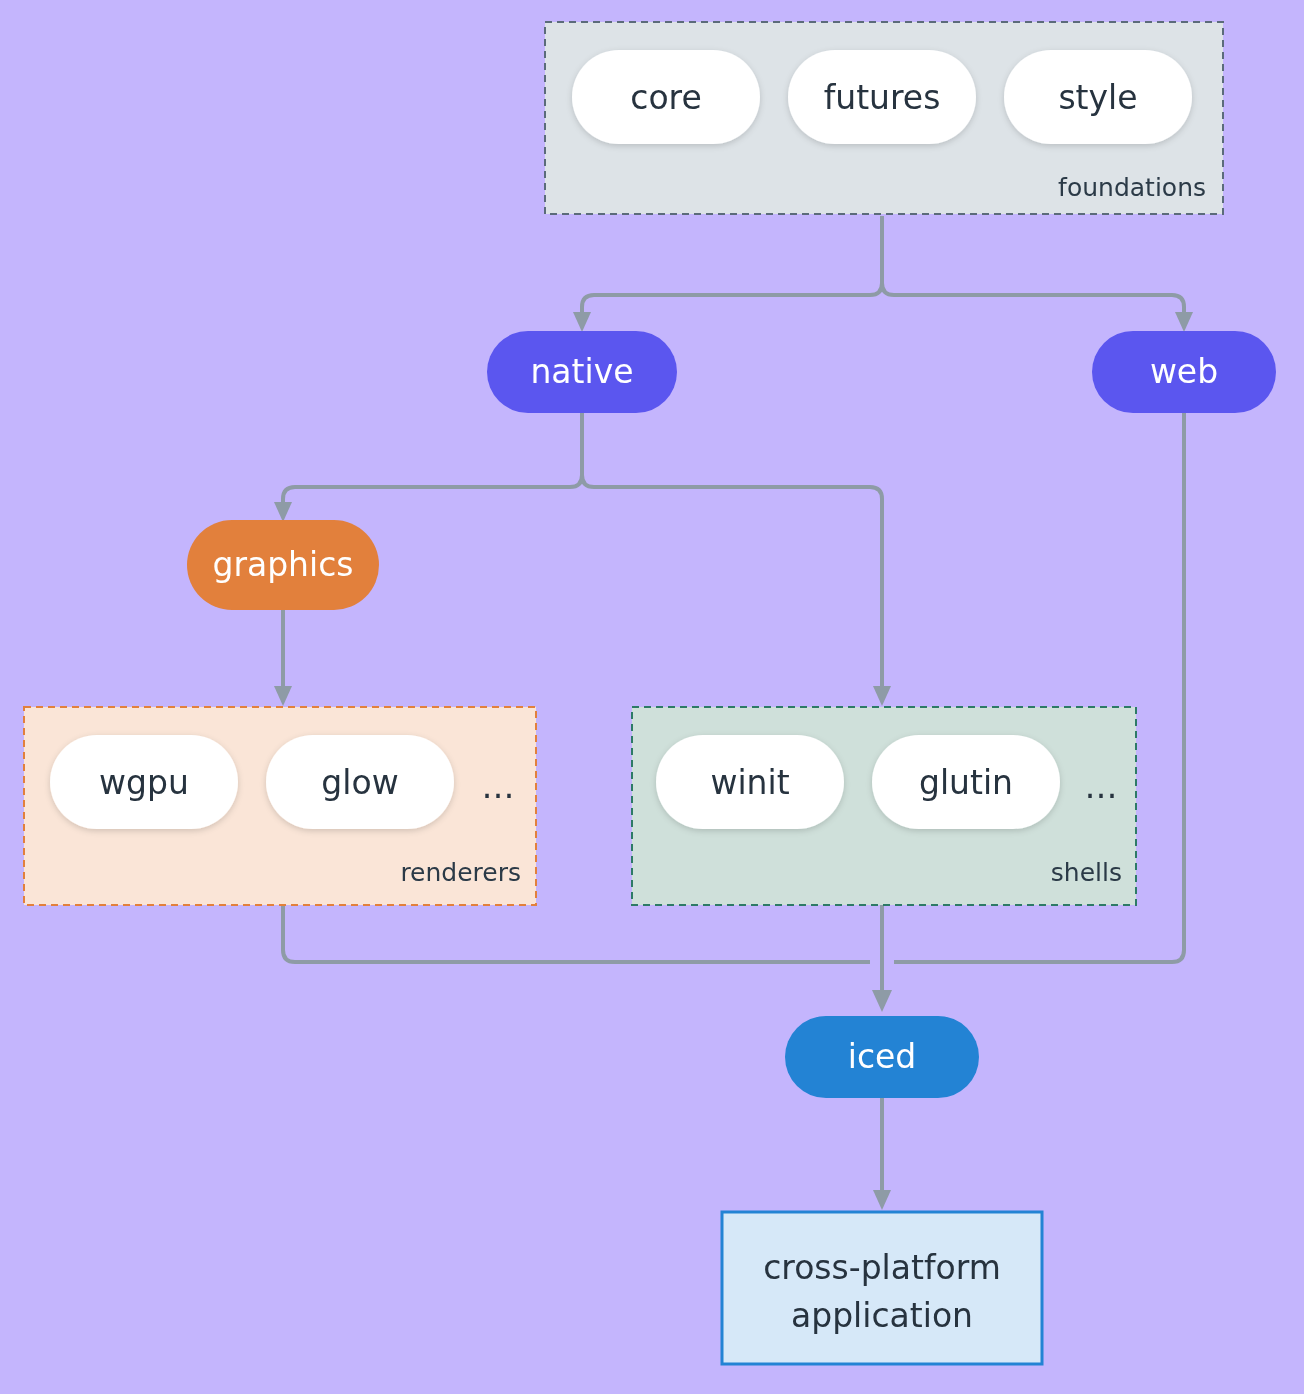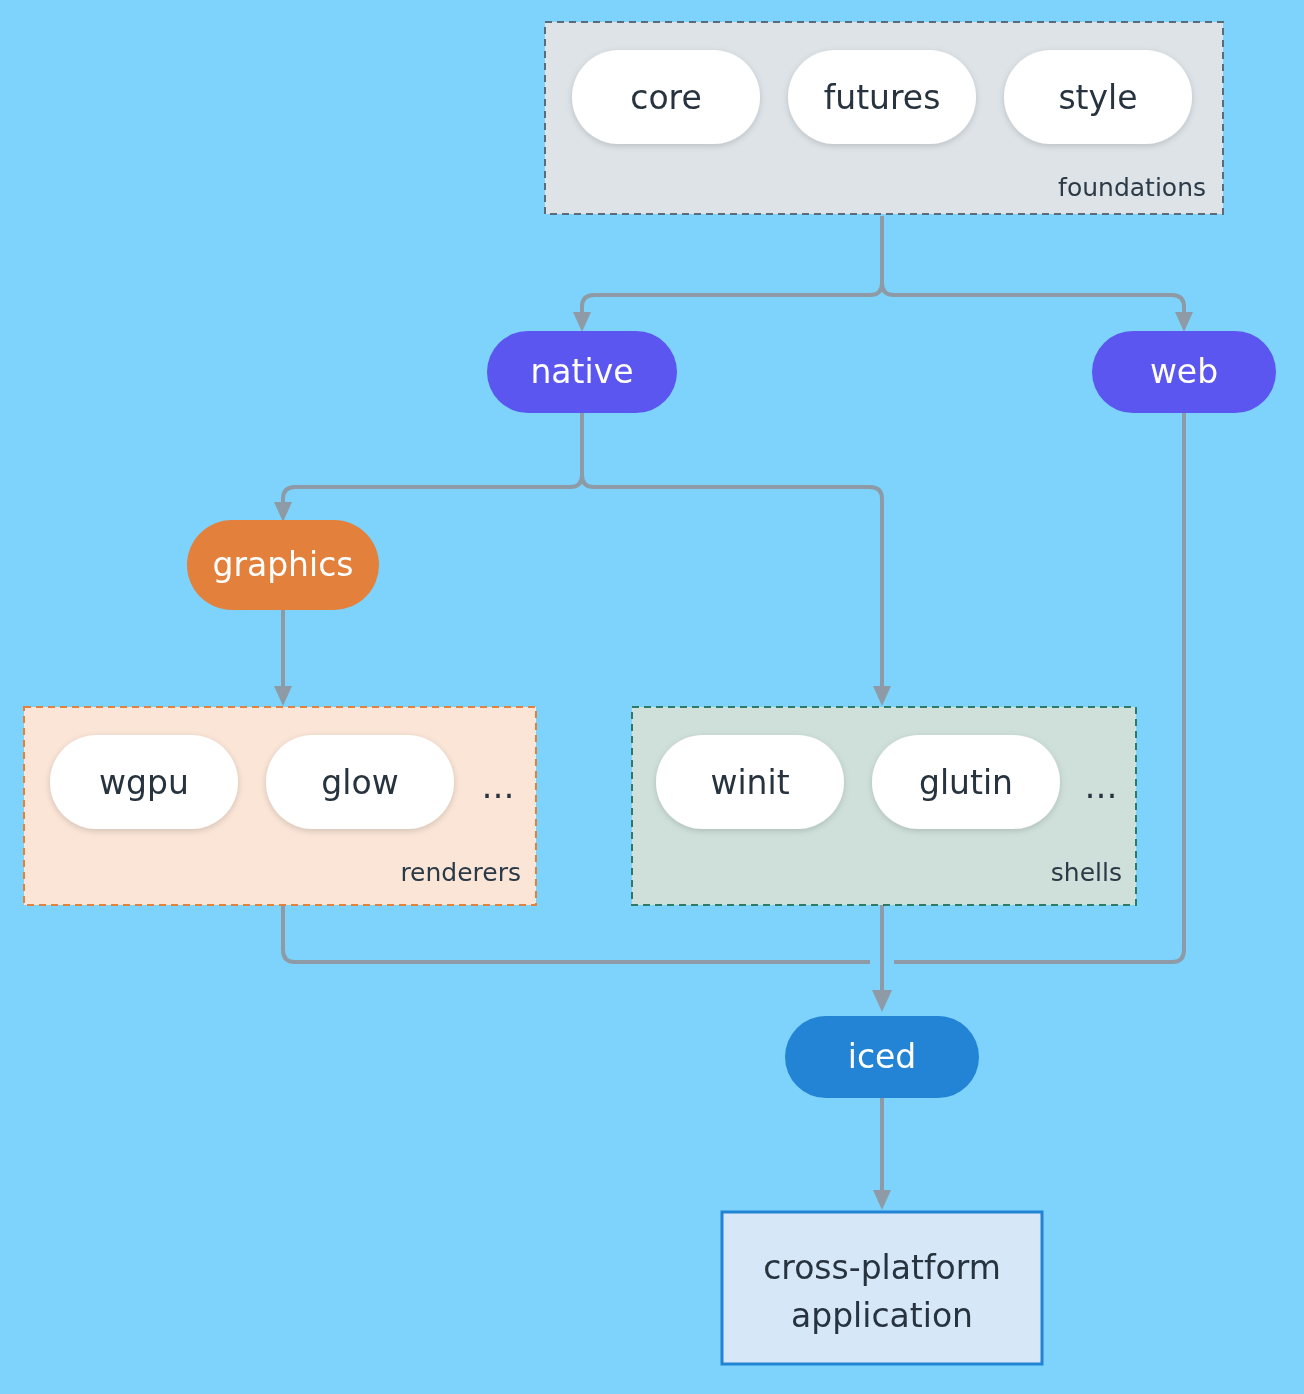--- a/index.html
+++ b/index.html
@@ -10,21 +10,21 @@
   body {
     width: 1304px;
     height: 1394px;
     font-family: "DejaVu Sans", sans-serif;
     overflow: hidden;
   }
   #diagram {
     position: relative;
     width: 1304px;
     height: 1394px;
-    background: #7dd3fc;
+    background: #c4b5fd;
   }
   svg.layer {
     position: absolute;
     top: 0;
     left: 0;
     width: 1304px;
     height: 1394px;
   }
   .node-text {
     font-family: "DejaVu Sans", sans-serif;

